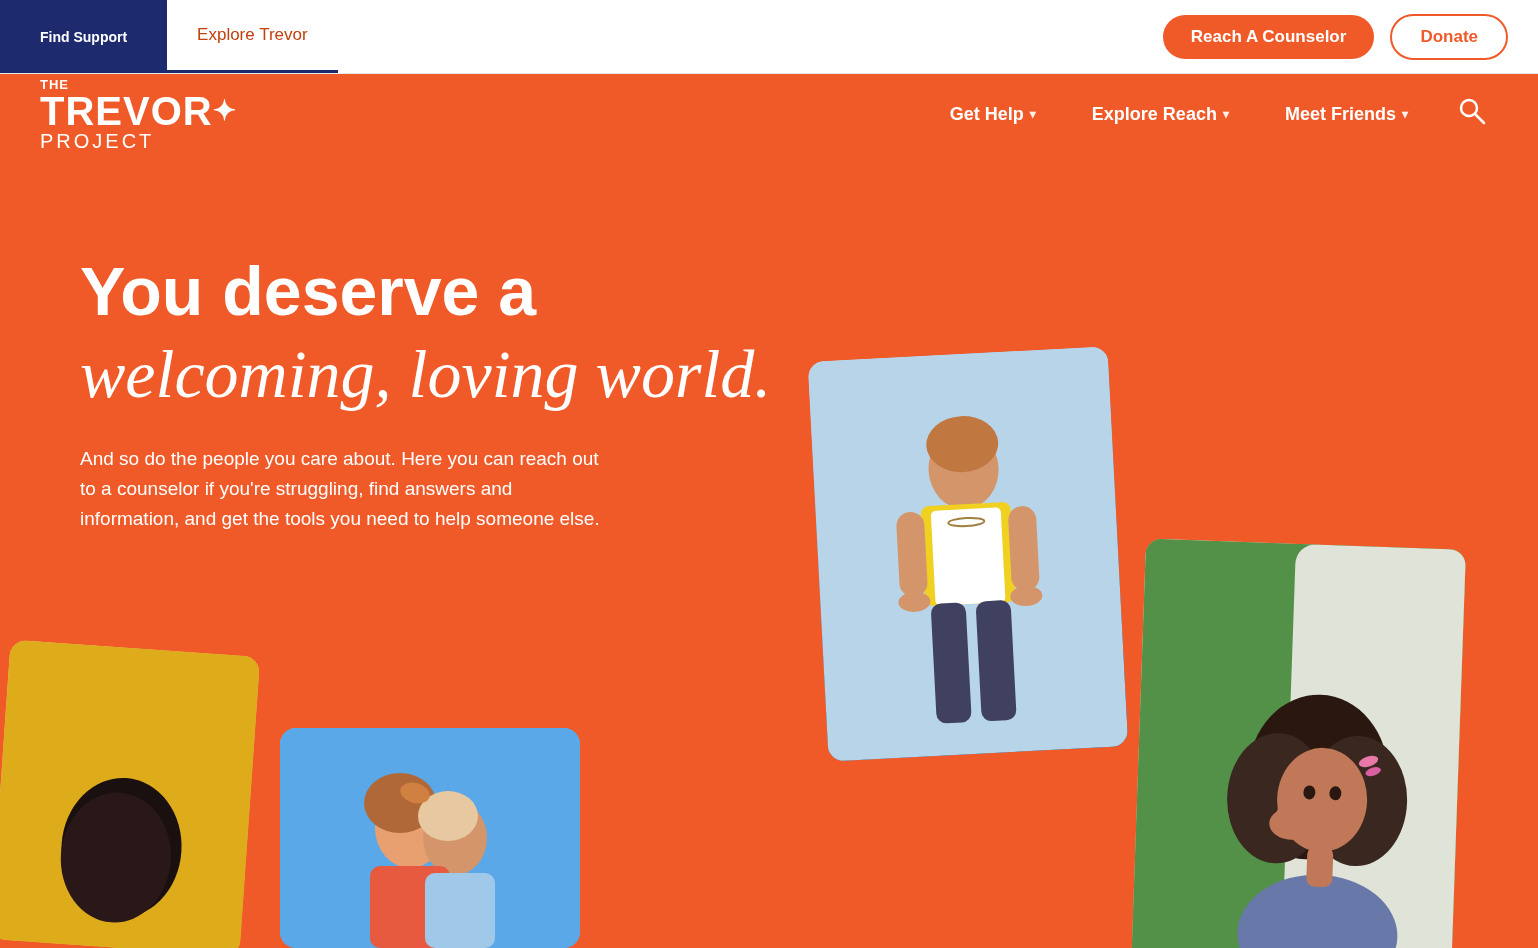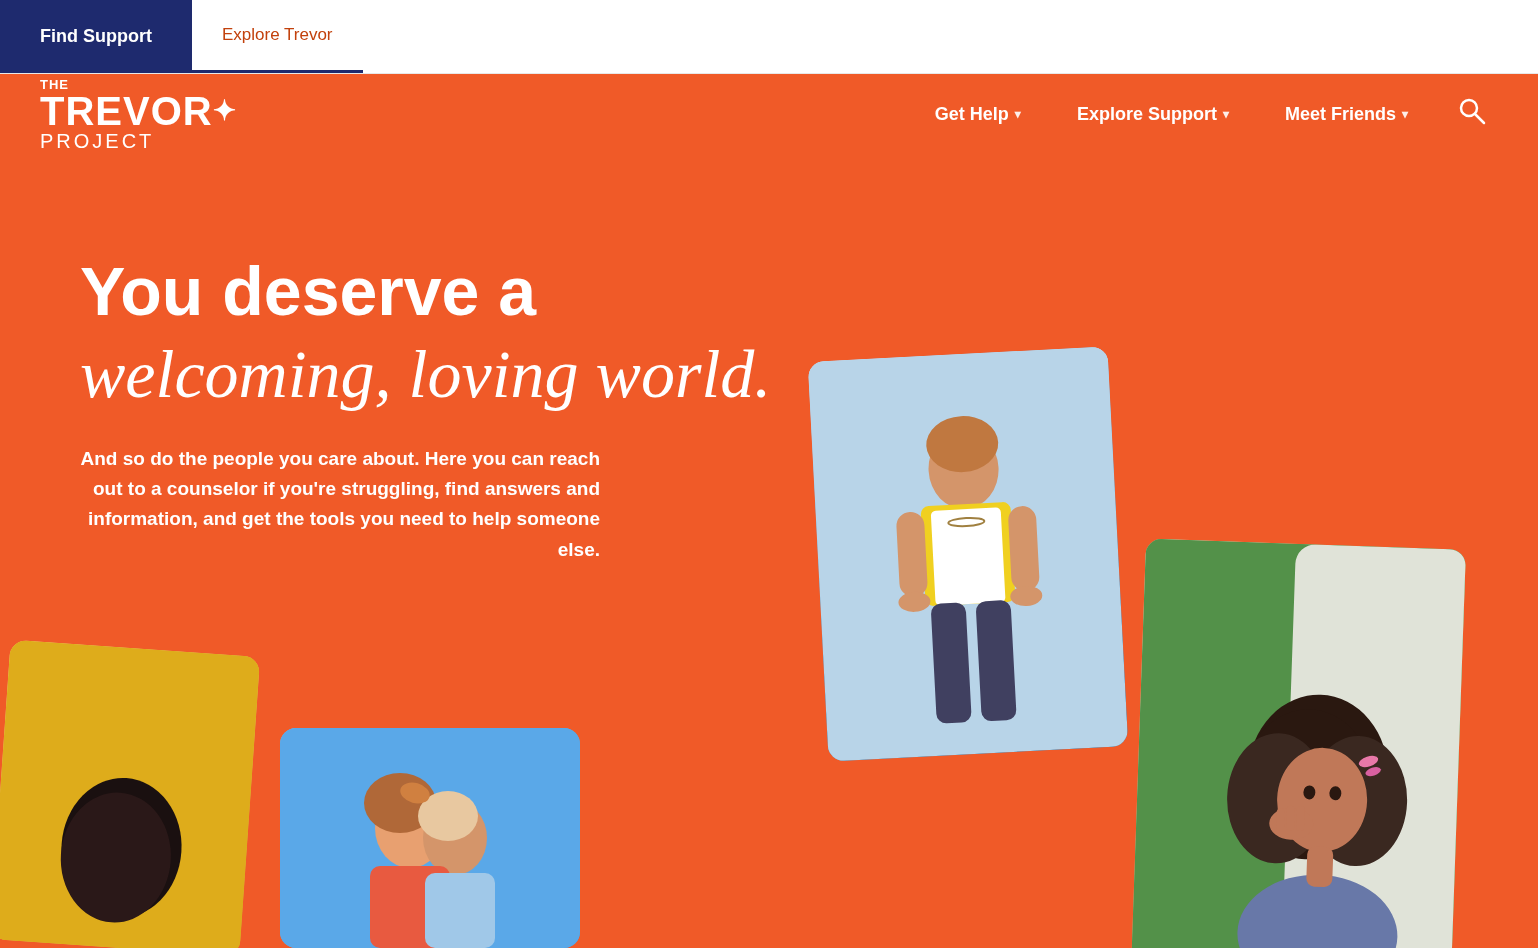--- a/index.html
+++ b/index.html
@@ -12,21 +12,21 @@
       height: 74px;
       background: #fff;
       border-bottom: 1px solid #e8e8e8;
     }
     .top-bar-find-support {
       background: #1e2a6e;
       color: #fff;
       display: flex;
       align-items: center;
       padding: 0 40px;
-      font-size: 18px;
+      font-size: 14px;
       font-weight: 700;
       cursor: pointer;
       white-space: nowrap;
     }
     .top-bar-explore {
       display: flex;
       align-items: center;
       padding: 0 30px;
       font-size: 17px;
       color: #c2410c;
@@ -160,22 +160,21 @@
       font-style: italic;
       font-family: 'Georgia', 'Times New Roman', serif;
       line-height: 1.1;
       margin-bottom: 32px;
     }
     .hero-description {
       color: #fff;
       font-size: 19px;
       line-height: 1.6;
       max-width: 520px;
-      font-weight: 700;
-      text-align: right;
+      font-weight: 400;
     }
 
     
     .photo-card {
       position: absolute;
       border-radius: 16px;
       overflow: hidden;
       background: #ddd;
     }
     .photo-card-1 {
@@ -226,41 +225,49 @@
 <body>
 
 <div class="top-bar">
   <div class="top-bar-find-support">
     <span>Find Support</span>
   </div>
   <div class="top-bar-explore">
     <span>Explore Trevor</span>
   </div>
   <div class="top-bar-spacer"></div>
+  <div class="top-bar-actions">
+    <button class="btn-counselor">
+      <span>Reach A Counselor</span>
+    </button>
+    <button class="btn-donate">
+      <span>Donate</span>
+    </button>
+  </div>
 </div>
 
 <nav class="main-nav">
   <div class="logo-container">
     <div class="logo-text">
       <div class="logo-the">THE</div>
       <div class="logo-trevor">
         <span>TREVOR</span>
         <span class="logo-star">✦</span>
       </div>
       <div class="logo-project">PROJECT</div>
     </div>
   </div>
   <div class="nav-spacer"></div>
   <div class="nav-links">
     <div class="nav-link">
       <span>Get Help</span>
       <span class="chevron">▾</span>
     </div>
     <div class="nav-link">
-      <span>Explore Support</span>
+      <span>Explore Reach</span>
       <span class="chevron">▾</span>
     </div>
     <div class="nav-link">
       <span>Meet Friends</span>
       <span class="chevron">▾</span>
     </div>
     <div class="nav-search">
       <svg width="28" height="28" viewBox="0 0 28 28" fill="none" xmlns="http://www.w3.org/2000/svg">
         <circle cx="11" cy="11" r="8" stroke="white" stroke-width="2.5"></circle>
         <line x1="17" y1="17" x2="26" y2="26" stroke="white" stroke-width="2.5" stroke-linecap="round"></line>

